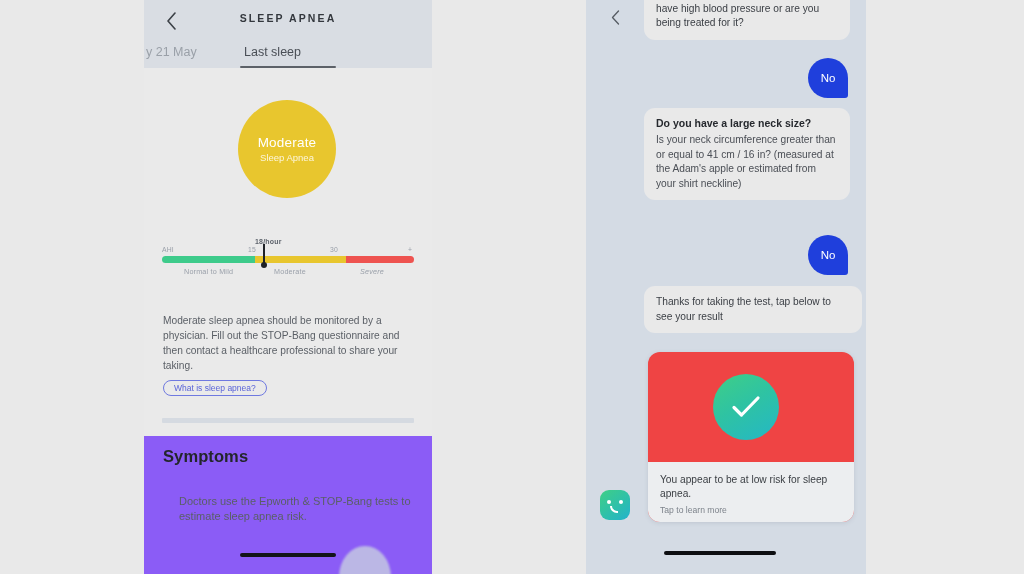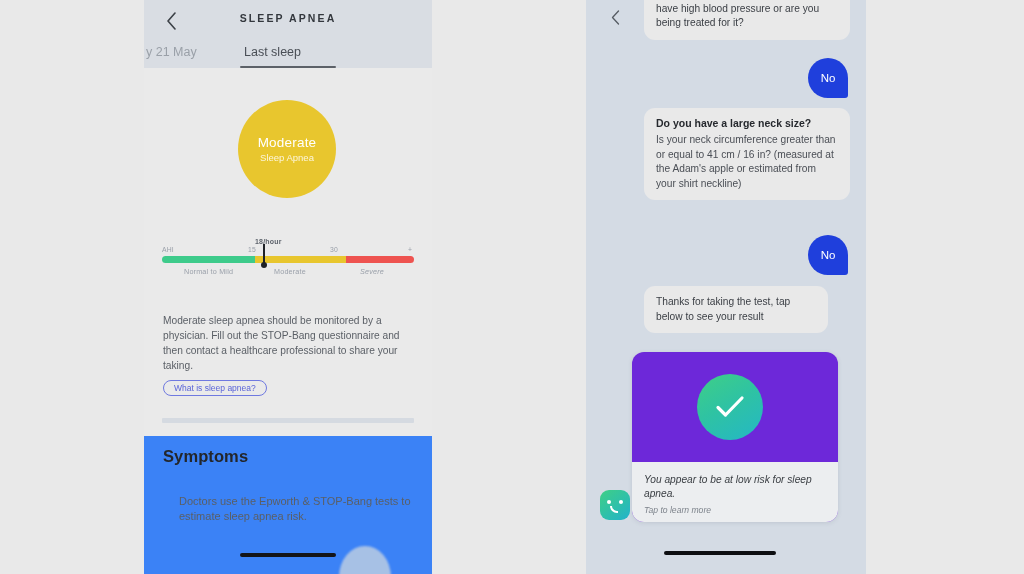--- a/index.html
+++ b/index.html
@@ -7,21 +7,21 @@
     width: 1024px; height: 574px;
     background: #e8e8e8;
     font-family: "Liberation Sans", sans-serif;
     overflow: hidden;
   }
   .stage { position: relative; width: 1024px; height: 574px; background: #e9e9e9; }
 
   
   .phone-left {
     position: absolute; left: 144px; top: 0; width: 288px; height: 574px;
-    background: #3b82f6; overflow: hidden;
+    background: #8b5cf6; overflow: hidden;
   }
   .left-header {
     position: absolute; left: 0; top: 0; width: 288px; height: 68px;
     background: #d9dde3;
   }
   .back-chevron-left {
     position: absolute; left: 16px; top: 10px; width: 22px; height: 22px;
     display: flex; align-items: center; justify-content: center;
     color: #3c4147;
   }
@@ -117,38 +117,37 @@
   }
   .bubble-in {
     position: absolute; background: #e9e9e9; border-radius: 11px;
     padding: 9px 12px; color: #34383d;
   }
   .bubble-q1 { left: 58px; top: -22px; width: 206px; border-radius: 11px; }
   .bubble-q1 .q-body { font-size: 10.2px; line-height: 14.5px; color: #3a3e44; }
   .bubble-q2 { left: 58px; top: 108px; width: 206px; }
   .q-title { font-size: 10.5px; font-weight: bold; color: #26292e; margin-bottom: 4px; }
   .q-body { font-size: 10.2px; line-height: 14.5px; color: #4a4e55; }
-  .bubble-thanks { left: 58px; top: 286px; width: 184px; }
+  .bubble-thanks { left: 58px; top: 286px; width: 218px; }
   .bubble-thanks .q-body { font-size: 10.2px; line-height: 14.5px; color: #3a3e44; }
 
   .bubble-out {
     position: absolute; width: 40px; height: 40px; border-radius: 20px;
     border-bottom-right-radius: 3px;
     background: #1f3fdc; color: #ffffff;
     display: flex; align-items: center; justify-content: center;
     font-size: 11.5px;
   }
   .out-1 { left: 808px; top: 58px; }
   .out-2 { left: 808px; top: 235px; }
 
   .result-card {
-    position: absolute; left: 46px; top: 352px; width: 206px; height: 170px;
-    background: #6d28d9; border-radius: 12px; overflow: hidden;
+    position: absolute; left: 62px; top: 352px; width: 206px; height: 170px;
+    background: #ef4444; border-radius: 12px; overflow: hidden;
     box-shadow: 0 1px 4px rgba(100,110,125,.18);
-    font-style: italic;
   }
   .check-circle {
     position: absolute; left: 65px; top: 22px; width: 66px; height: 66px;
     border-radius: 50%;
     background: linear-gradient(150deg, #3fcf86 0%, #2fc3a2 45%, #24b7c6 100%);
     display: flex; align-items: center; justify-content: center;
   }
   .result-footer {
     position: absolute; left: 0; bottom: 0; width: 206px; height: 60px;
     background: #eceef0; padding: 11px 12px 0 12px;

